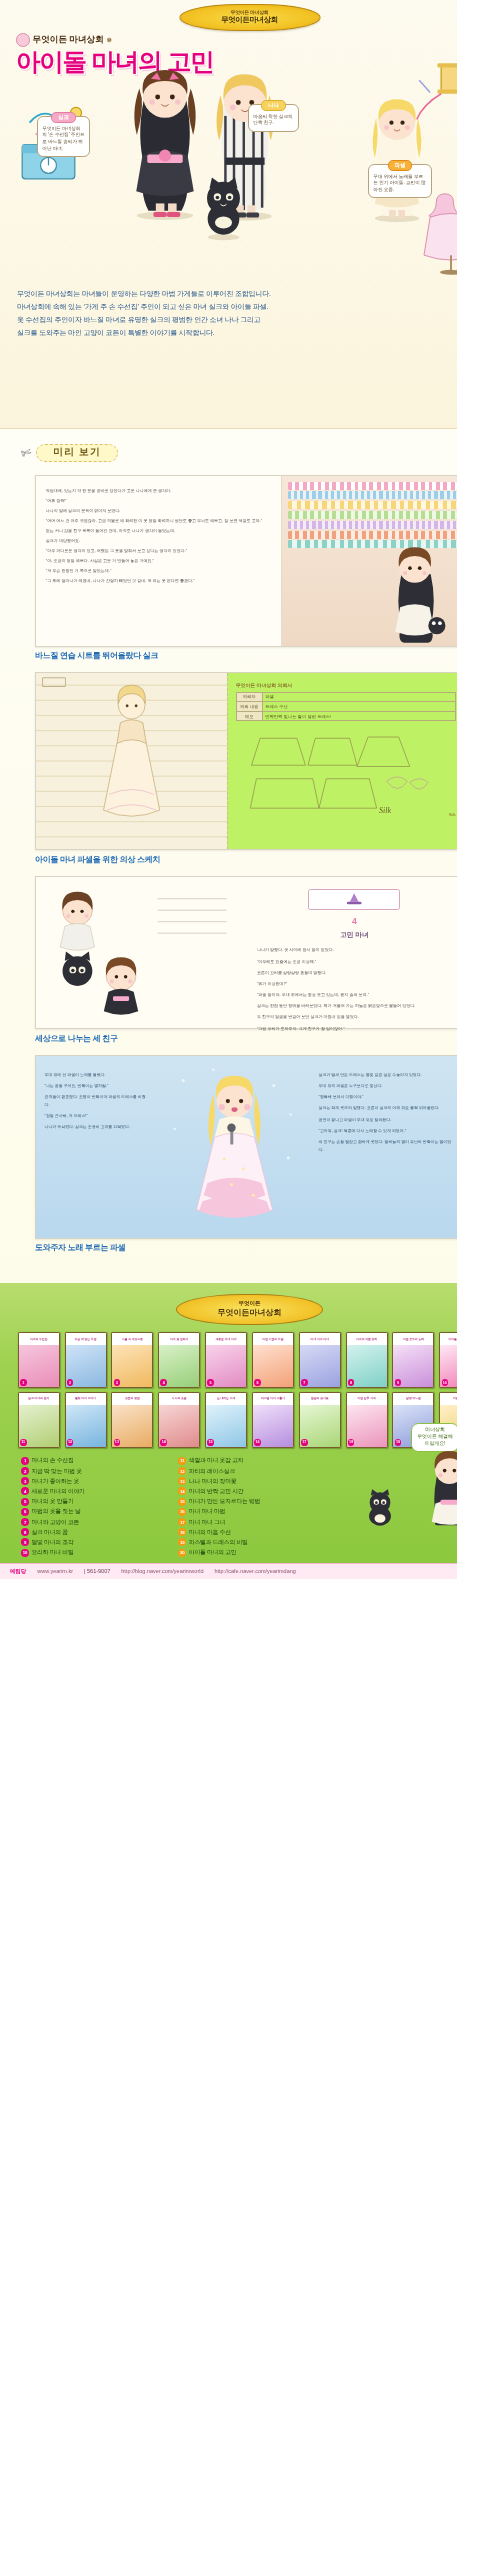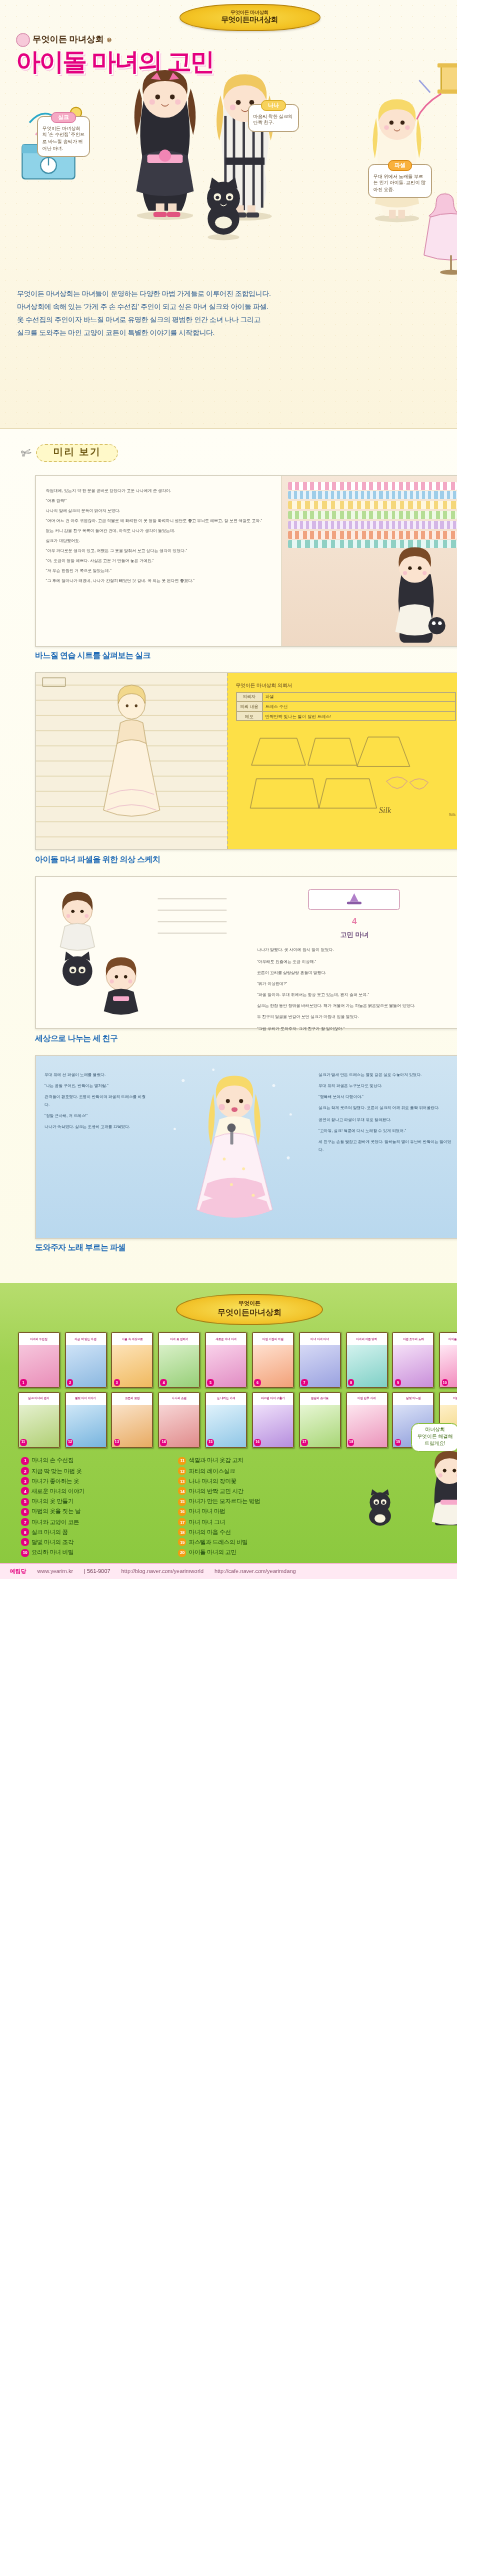--- a/index.html
+++ b/index.html
@@ -192,21 +192,21 @@
     overflow:hidden;
   }
   .fabric-stack { position:absolute; top:6.1px; left:6.1px; right:6.1px; height:74px;}
   .fabric {
     height: 8px; margin-bottom: 1.8px; border-radius:1.2px;
   }
 
   
   .spread2 { display:flex; height: 178px; background:#fbf6e6; }
   .sp2-left { flex:1; position:relative; background:#f7f0dd; }
-  .sp2-right { flex:1.15; position:relative; background:#fde047; border-left:0.6px dashed #c9bf92; padding:8.6px 7.4px; }
+  .sp2-right { flex:1.15; position:relative; background:#bef264; border-left:0.6px dashed #c9bf92; padding:8.6px 7.4px; }
   .note-table {
     width: 100%;
     border-collapse: collapse;
     font-size: 4.3px;
     margin-bottom: 4.9px;
   }
   .note-table td {
     border: 0.6px solid #b8ab7d;
     padding: 1.8px 2.5px;
     color:#5a4b22;
@@ -523,21 +523,21 @@
           <circle cx="60" cy="46" r="3" fill="#33210f"></circle>
           <circle cx="76" cy="46" r="3" fill="#33210f"></circle>
           <circle cx="52" cy="54" r="3.5" fill="#f6b8c9" opacity=".75"></circle>
           <circle cx="84" cy="54" r="3.5" fill="#f6b8c9" opacity=".75"></circle>
           <ellipse cx="104" cy="140" rx="14" ry="14" fill="#2e2e36"></ellipse>
           <circle cx="99" cy="136" r="3" fill="#fff"></circle>
           <circle cx="109" cy="136" r="3" fill="#fff"></circle>
         </svg>
       </div>
     </div>
-    <div class="cap-row">바느질 연습 시트를 살펴보는 실크</div>
+    <div class="cap-row">바느질 연습 시트를 뛰어올랐다 실크</div>
 
     <div class="spread spread2">
       <div class="sp2-left">
         <svg width="100%" height="100%" viewBox="0 0 340 290" preserveAspectRatio="none">
           <g stroke="#d8ca9a" stroke-width="1">
             <line x1="0" y1="20" x2="340" y2="20"></line>
               <line x1="0" y1="45" x2="340" y2="45"></line>
             <line x1="0" y1="70" x2="340" y2="70"></line>
               <line x1="0" y1="95" x2="340" y2="95"></line>
             <line x1="0" y1="120" x2="340" y2="120"></line>

